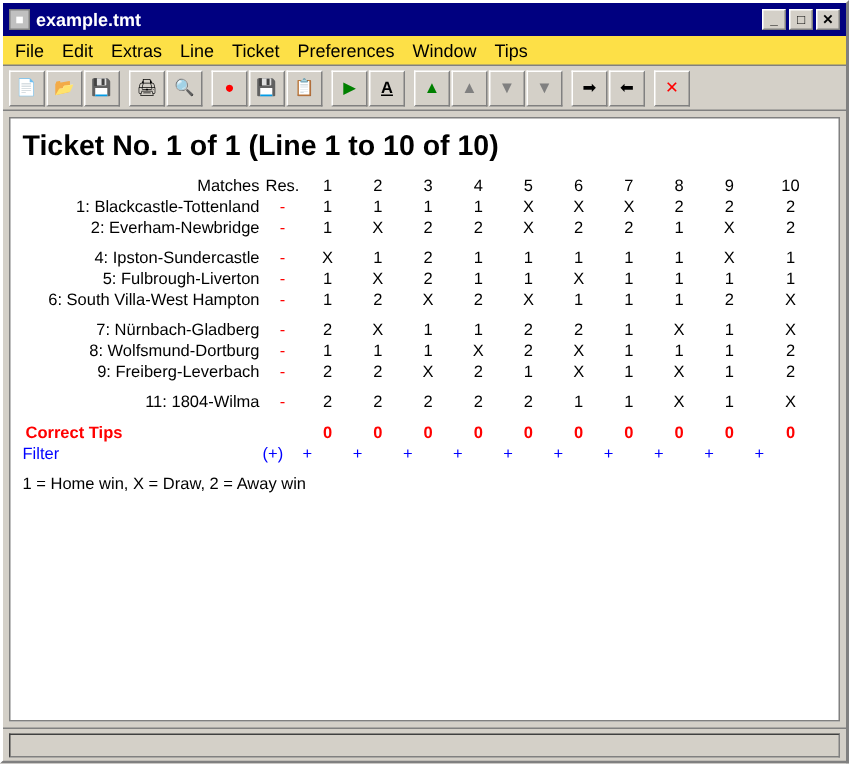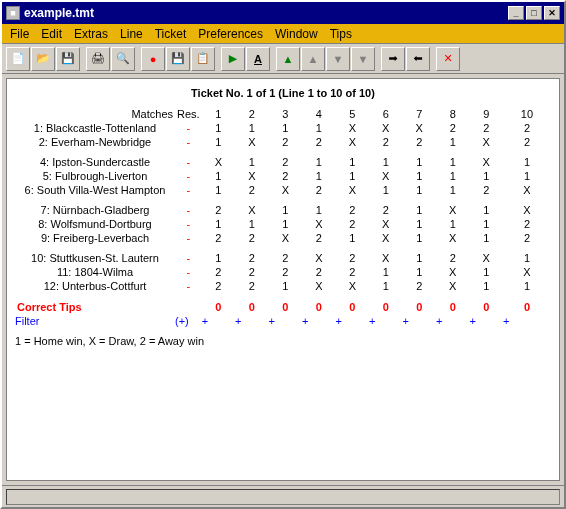--- a/index.html
+++ b/index.html
@@ -59,21 +59,21 @@
       border-right-color: #808080;
       border-bottom-color: #808080;
       font-size: 9px;
       display: flex;
       align-items: center;
       justify-content: center;
       cursor: pointer;
       color: black;
     }
     .menu-bar {
-      background: #eab308;
+      background: #fde047;
       height: 20px;
       display: flex;
       align-items: center;
       border-bottom: 1px solid #808080;
       padding: 0 2px;
     }
     .menu-item {
       padding: 2px 6px;
       font-size: 12px;
       cursor: pointer;
@@ -105,44 +105,44 @@
     }
     .content-area {
       background: white;
       flex: 1;
       margin: 4px;
       border: 1px solid #808080;
       overflow: hidden;
       padding: 8px;
     }
     .ticket-title {
-      text-align: center;
+      text-align: left;
       font-weight: bold;
-      font-size: 11px;
+      font-size: 19px;
       margin-bottom: 8px;
     }
     table {
       width: 100%;
       border-collapse: collapse;
       font-size: 11px;
     }
     .header-row th {
       font-weight: normal;
       text-align: center;
       padding: 1px 2px;
     }
     .header-row .match-col {
       text-align: left;
     }
     .match-row td {
       padding: 1px 2px;
       text-align: center;
     }
     .match-row .match-name {
-      text-align: center;
+      text-align: right;
     }
     .spacer-row td {
       height: 6px;
     }
     .red-dash {
       color: red;
     }
     .correct-tips-row td {
       color: red;
       font-weight: bold;
@@ -367,60 +367,32 @@
             <td>X</td>
             <td>1</td>
             <td>X</td>
             <td>1</td>
             <td>2</td>
           </tr>
           <tr class="spacer-row">
             <td colspan="12"></td>
           </tr>
           <tr class="match-row">
-            <td class="match-name">10: Stuttkusen-St. Lautern</td>
-            <td class="red-dash" style="color: red;">-</td>
-            <td>1</td>
-            <td>2</td>
-            <td>2</td>
-            <td>X</td>
-            <td>2</td>
-            <td>X</td>
-            <td>1</td>
-            <td>2</td>
-            <td>X</td>
-            <td>1</td>
-          </tr>
-          <tr class="match-row">
             <td class="match-name">11: 1804-Wilma</td>
             <td class="red-dash" style="color: red;">-</td>
             <td>2</td>
             <td>2</td>
             <td>2</td>
             <td>2</td>
             <td>2</td>
             <td>1</td>
             <td>1</td>
             <td>X</td>
             <td>1</td>
             <td>X</td>
-          </tr>
-          <tr class="match-row">
-            <td class="match-name">12: Unterbus-Cottfurt</td>
-            <td class="red-dash" style="color: red;">-</td>
-            <td>2</td>
-            <td>2</td>
-            <td>1</td>
-            <td>X</td>
-            <td>X</td>
-            <td>1</td>
-            <td>2</td>
-            <td>X</td>
-            <td>1</td>
-            <td>1</td>
           </tr>
           <tr class="spacer-row">
             <td colspan="12"></td>
           </tr>
           <tr class="correct-tips-row">
             <td class="correct-tips-label" style="color: red;">Correct Tips</td>
             <td></td>
             <td style="color: red; font-weight: bold;">0</td>
             <td style="color: red; font-weight: bold;">0</td>
             <td style="color: red; font-weight: bold;">0</td>

